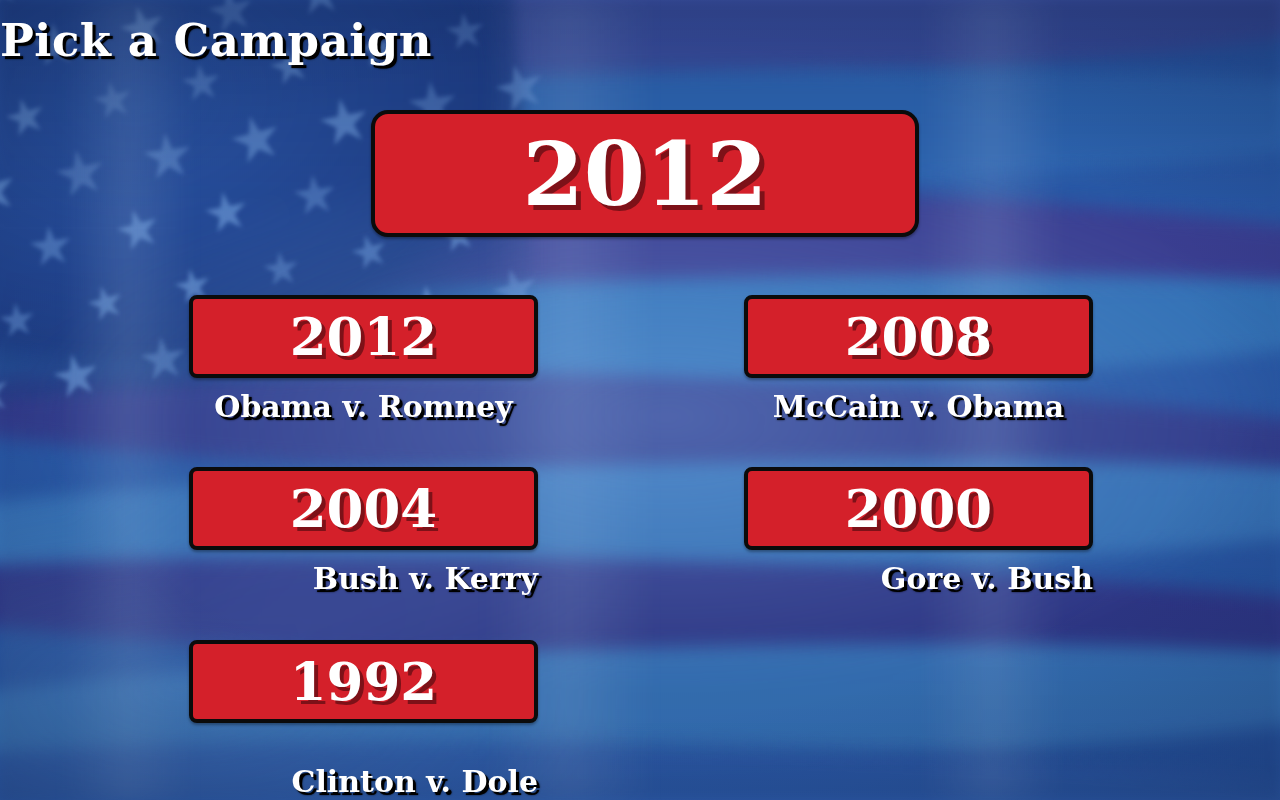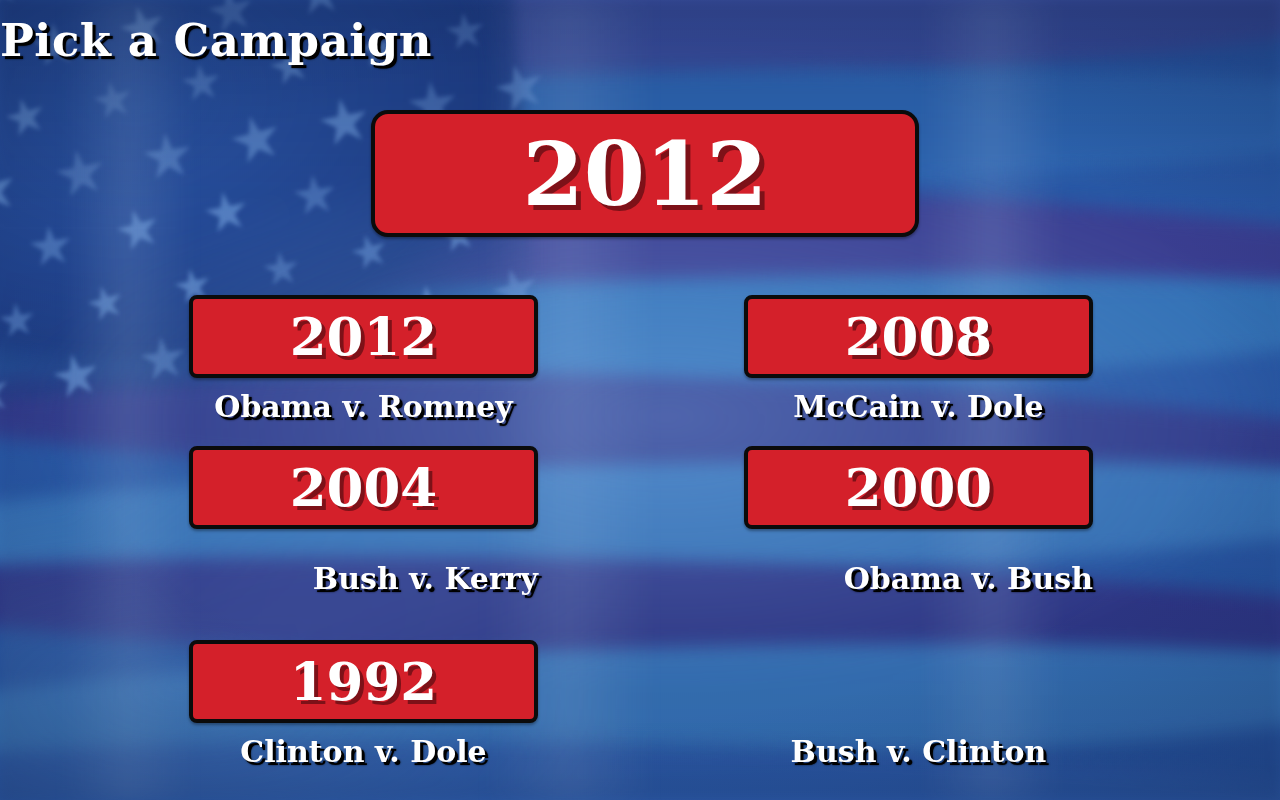--- a/index.html
+++ b/index.html
@@ -127,37 +127,37 @@
   .btn-featured .year { font-size:88px; text-shadow:5px 5px 0 #7d1118; }
 
   
   .btn-grid { width:349px; height:83px; }
   .btn-grid .year { font-size:53px; }
 
   .col-left  { left:189px; }
   .col-right { left:744px; }
 
   .row-1 { top:295px; }
-  .row-2 { top:446px; }
+  .row-2 { top:467px; }
   .row-3 { top:640px; }
 
   .matchup {
     position:absolute;
     width:349px;
     text-align:center;
     font-family:"DejaVu Serif", serif;
     font-weight:bold;
     font-size:30px;
     color:#ffffff;
     text-shadow:3px 3px 0 #000, 3px 3px 2px rgba(0,0,0,.8);
     white-space:nowrap;
   }
   .m-row-1 { top:389px; }
   .m-row-2 { top:561px;text-align:right; }
-  .m-row-3 { top:734px; }
+  .m-row-3 { top:764px;text-align:right; }
 </style>
 </head>
 <body>
 
 <div id="stage">
 
   <div class="flag-bg">
     <div class="stripe s1"></div>
     <div class="stripe s2"></div>
     <div class="stripe s3"></div>
@@ -228,33 +228,32 @@
     </div>
 
     <div class="btn btn-grid col-left row-1">
       <span class="year">2012</span>
     </div>
     <div class="matchup col-left m-row-1">Obama v. Romney</div>
 
     <div class="btn btn-grid col-right row-1">
       <span class="year">2008</span>
     </div>
-    <div class="matchup col-right m-row-1">McCain v. Dole</div>
+    <div class="matchup col-right m-row-1">McCain v. Obama</div>
 
     <div class="btn btn-grid col-left row-2">
       <span class="year">2004</span>
     </div>
     <div class="matchup col-left m-row-2">Bush v. Kerry</div>
 
     <div class="btn btn-grid col-right row-2">
       <span class="year">2000</span>
     </div>
-    <div class="matchup col-right m-row-2">Obama v. Bush</div>
+    <div class="matchup col-right m-row-2">Gore v. Bush</div>
 
     <div class="btn btn-grid col-left row-3">
       <span class="year">1992</span>
     </div>
     <div class="matchup col-left m-row-3">Clinton v. Dole</div>
 
-    <div class="matchup col-right m-row-3">Bush v. Clinton</div>
 
   </div>
 </div>
 
 </body></html>

